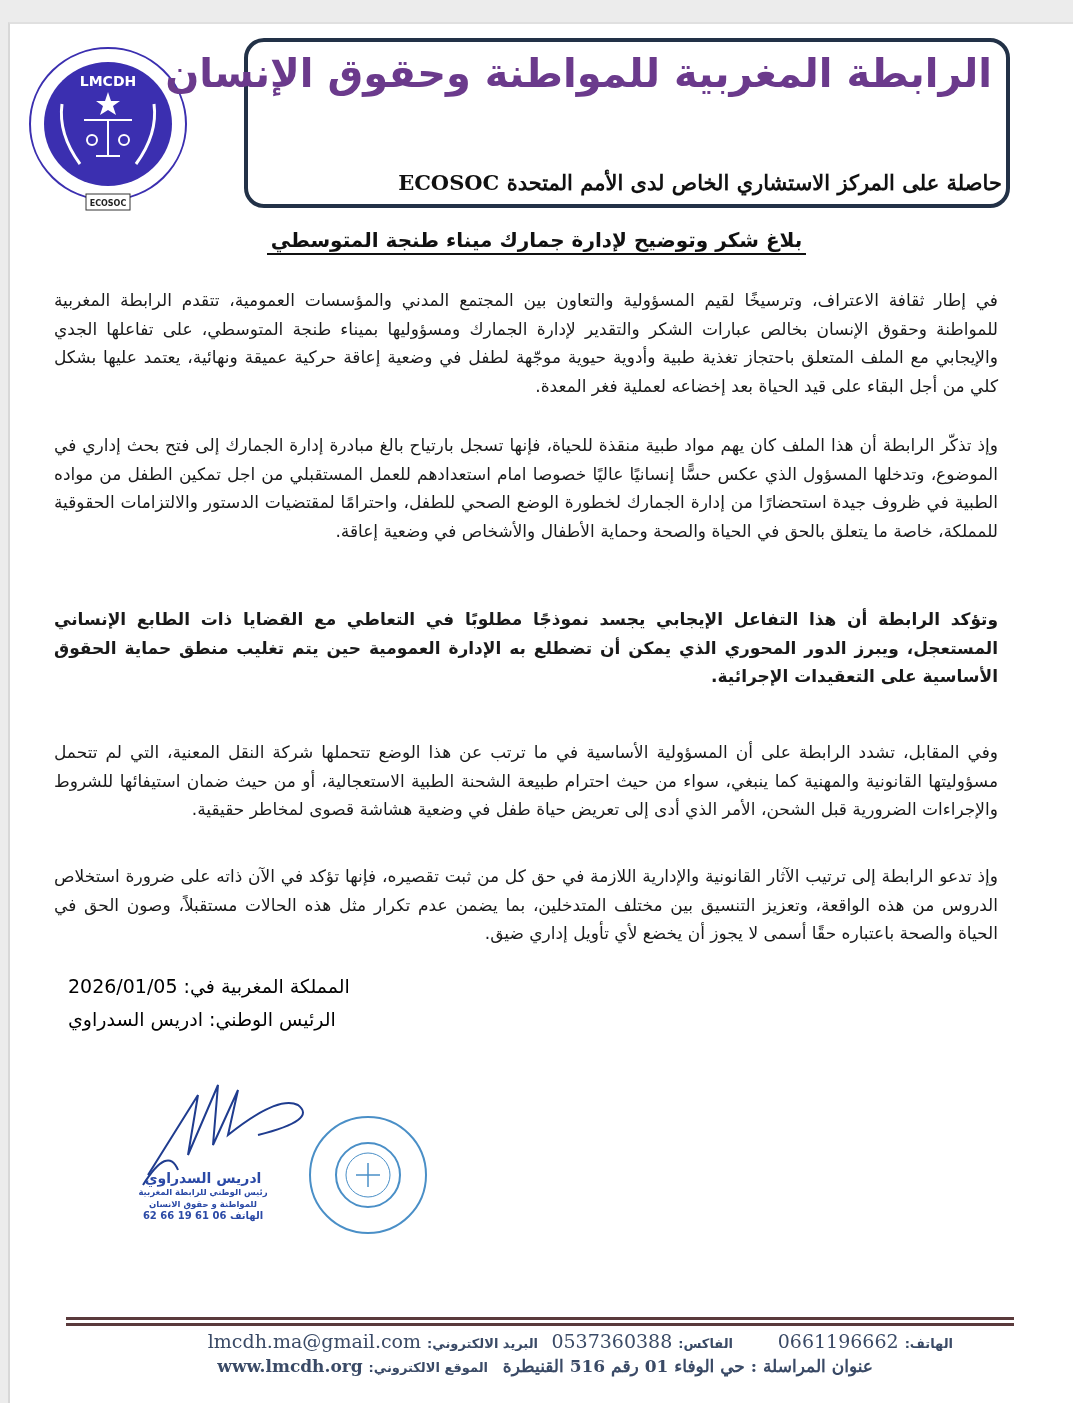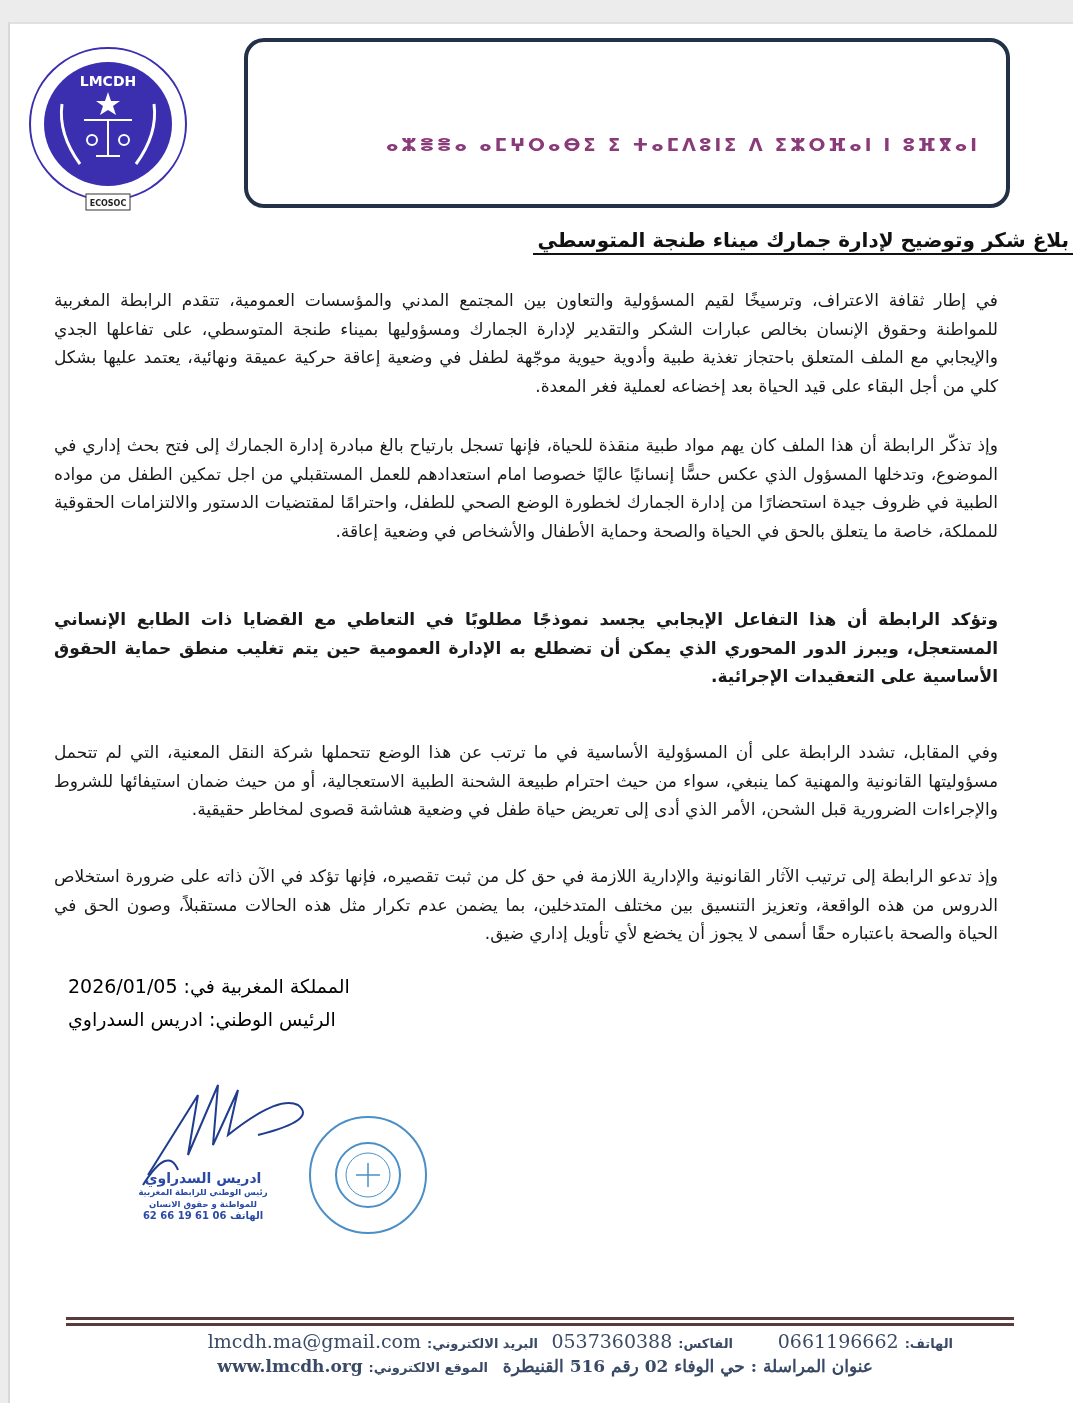--- a/index.html
+++ b/index.html
@@ -22,21 +22,21 @@
       position: absolute; right: 26px; top: 92px; direction: ltr;
       font-family: "DejaVu Sans", sans-serif; font-size: 18px; color: #8a3a78;
       letter-spacing: 3px; white-space: nowrap; font-weight: bold;
     }
     .ecosoc-line {
       position: absolute; right: 4px; top: 128px; direction: rtl;
       font-family: "DejaVu Serif", serif; font-weight: bold; font-size: 21px; color: #111;
       white-space: nowrap;
     }
     .title {
-      position: absolute; left: 0; right: 0; top: 228px; text-align: right; direction: rtl;
+      position: absolute; left: 0; right: 0; top: 228px; text-align: center; direction: rtl;
       font-family: "DejaVu Sans", sans-serif; font-weight: bold; font-size: 20px; color: #111;
     }
     .title span { border-bottom: 2px solid #111; padding: 0 4px 1px; }
     .body {
       position: absolute; left: 54px; width: 944px; direction: rtl; text-align: justify;
       font-family: "DejaVu Sans", sans-serif; font-size: 17px; line-height: 28.6px; color: #1a1a1a;
       text-align-last: right;
     }
     .body.bold { font-weight: bold; }
     .p1 { top: 286px; }
@@ -90,21 +90,22 @@
   </g>
   <g stroke="#fff" stroke-width="3" fill="none">
     <path d="M34 60 Q30 90 52 120"></path>
     <path d="M126 60 Q130 90 108 120"></path>
   </g>
   <rect x="58" y="150" width="44" height="16" fill="#fff" stroke="#333" stroke-width="1"></rect>
   <text x="80" y="162" text-anchor="middle" fill="#222" font-family="DejaVu Sans, sans-serif" font-weight="bold" font-size="8">ECOSOC</text>
 </svg>
 
 <div class="header-box">
-  <div class="tifinagh">ⴰⵣⴻⴻⴰ ⴰⵎⵖⵔⴰⴱⵉ ⵉ ⵜⴰⵎⴷⵓⵏⵉ ⴷ ⵉⵣⵔⴼⴰⵏ ⵏ ⵓⴼⴳⴰⵏ</div>
+  <div class="org-name">الرابطة المغربية للمواطنة وحقوق الإنسان</div>
+  <div class="ecosoc-line">حاصلة على المركز الاستشاري الخاص لدى الأمم المتحدة ECOSOC</div>
 </div>
 
 <div class="title">
   <span>بلاغ شكر وتوضيح لإدارة جمارك ميناء طنجة المتوسطي</span>
 </div>
 
 <div class="body p1">في إطار ثقافة الاعتراف، وترسيخًا لقيم المسؤولية والتعاون بين المجتمع المدني والمؤسسات العمومية، تتقدم الرابطة المغربية للمواطنة وحقوق الإنسان بخالص عبارات الشكر والتقدير لإدارة الجمارك ومسؤوليها بميناء طنجة المتوسطي، على تفاعلها الجدي والإيجابي مع الملف المتعلق باحتجاز تغذية طبية وأدوية حيوية موجّهة لطفل في وضعية إعاقة حركية عميقة ونهائية، يعتمد عليها بشكل كلي من أجل البقاء على قيد الحياة بعد إخضاعه لعملية فغر المعدة.</div>
 <div class="body p2">وإذ تذكّر الرابطة أن هذا الملف كان يهم مواد طبية منقذة للحياة، فإنها تسجل بارتياح بالغ مبادرة إدارة الجمارك إلى فتح بحث إداري في الموضوع، وتدخلها المسؤول الذي عكس حسًّا إنسانيًا عاليًا خصوصا امام استعدادهم للعمل المستقبلي من اجل تمكين الطفل من مواده الطبية في ظروف جيدة استحضارًا من إدارة الجمارك لخطورة الوضع الصحي للطفل، واحترامًا لمقتضيات الدستور والالتزامات الحقوقية للمملكة، خاصة ما يتعلق بالحق في الحياة والصحة وحماية الأطفال والأشخاص في وضعية إعاقة.</div>
 <div class="body bold p3">وتؤكد الرابطة أن هذا التفاعل الإيجابي يجسد نموذجًا مطلوبًا في التعاطي مع القضايا ذات الطابع الإنساني المستعجل، ويبرز الدور المحوري الذي يمكن أن تضطلع به الإدارة العمومية حين يتم تغليب منطق حماية الحقوق الأساسية على التعقيدات الإجرائية.</div>
 <div class="body p4">وفي المقابل، تشدد الرابطة على أن المسؤولية الأساسية في ما ترتب عن هذا الوضع تتحملها شركة النقل المعنية، التي لم تتحمل مسؤوليتها القانونية والمهنية كما ينبغي، سواء من حيث احترام طبيعة الشحنة الطبية الاستعجالية، أو من حيث ضمان استيفائها للشروط والإجراءات الضرورية قبل الشحن، الأمر الذي أدى إلى تعريض حياة طفل في وضعية هشاشة قصوى لمخاطر حقيقية.</div>
@@ -138,16 +139,16 @@
 
 <div class="footer-row f-phone">
   <span class="lbl">الهاتف:</span><span>0661196662</span>
 </div>
 <div class="footer-row f-fax">
   <span class="lbl">الفاكس:</span><span>0537360388</span>
 </div>
 <div class="footer-row f-email">
   <span class="lbl">البريد الالكتروني:</span><span>lmcdh.ma@gmail.com</span>
 </div>
-<div class="footer-row f-address">عنوان المراسلة : حي الوفاء 02 رقم 516 القنيطرة</div>
+<div class="footer-row f-address">عنوان المراسلة : حي الوفاء 01 رقم 516 القنيطرة</div>
 <div class="footer-row f-site">
   <span class="lbl">الموقع الالكتروني:</span><span>www.lmcdh.org</span>
 </div>
 
 </body></html>

